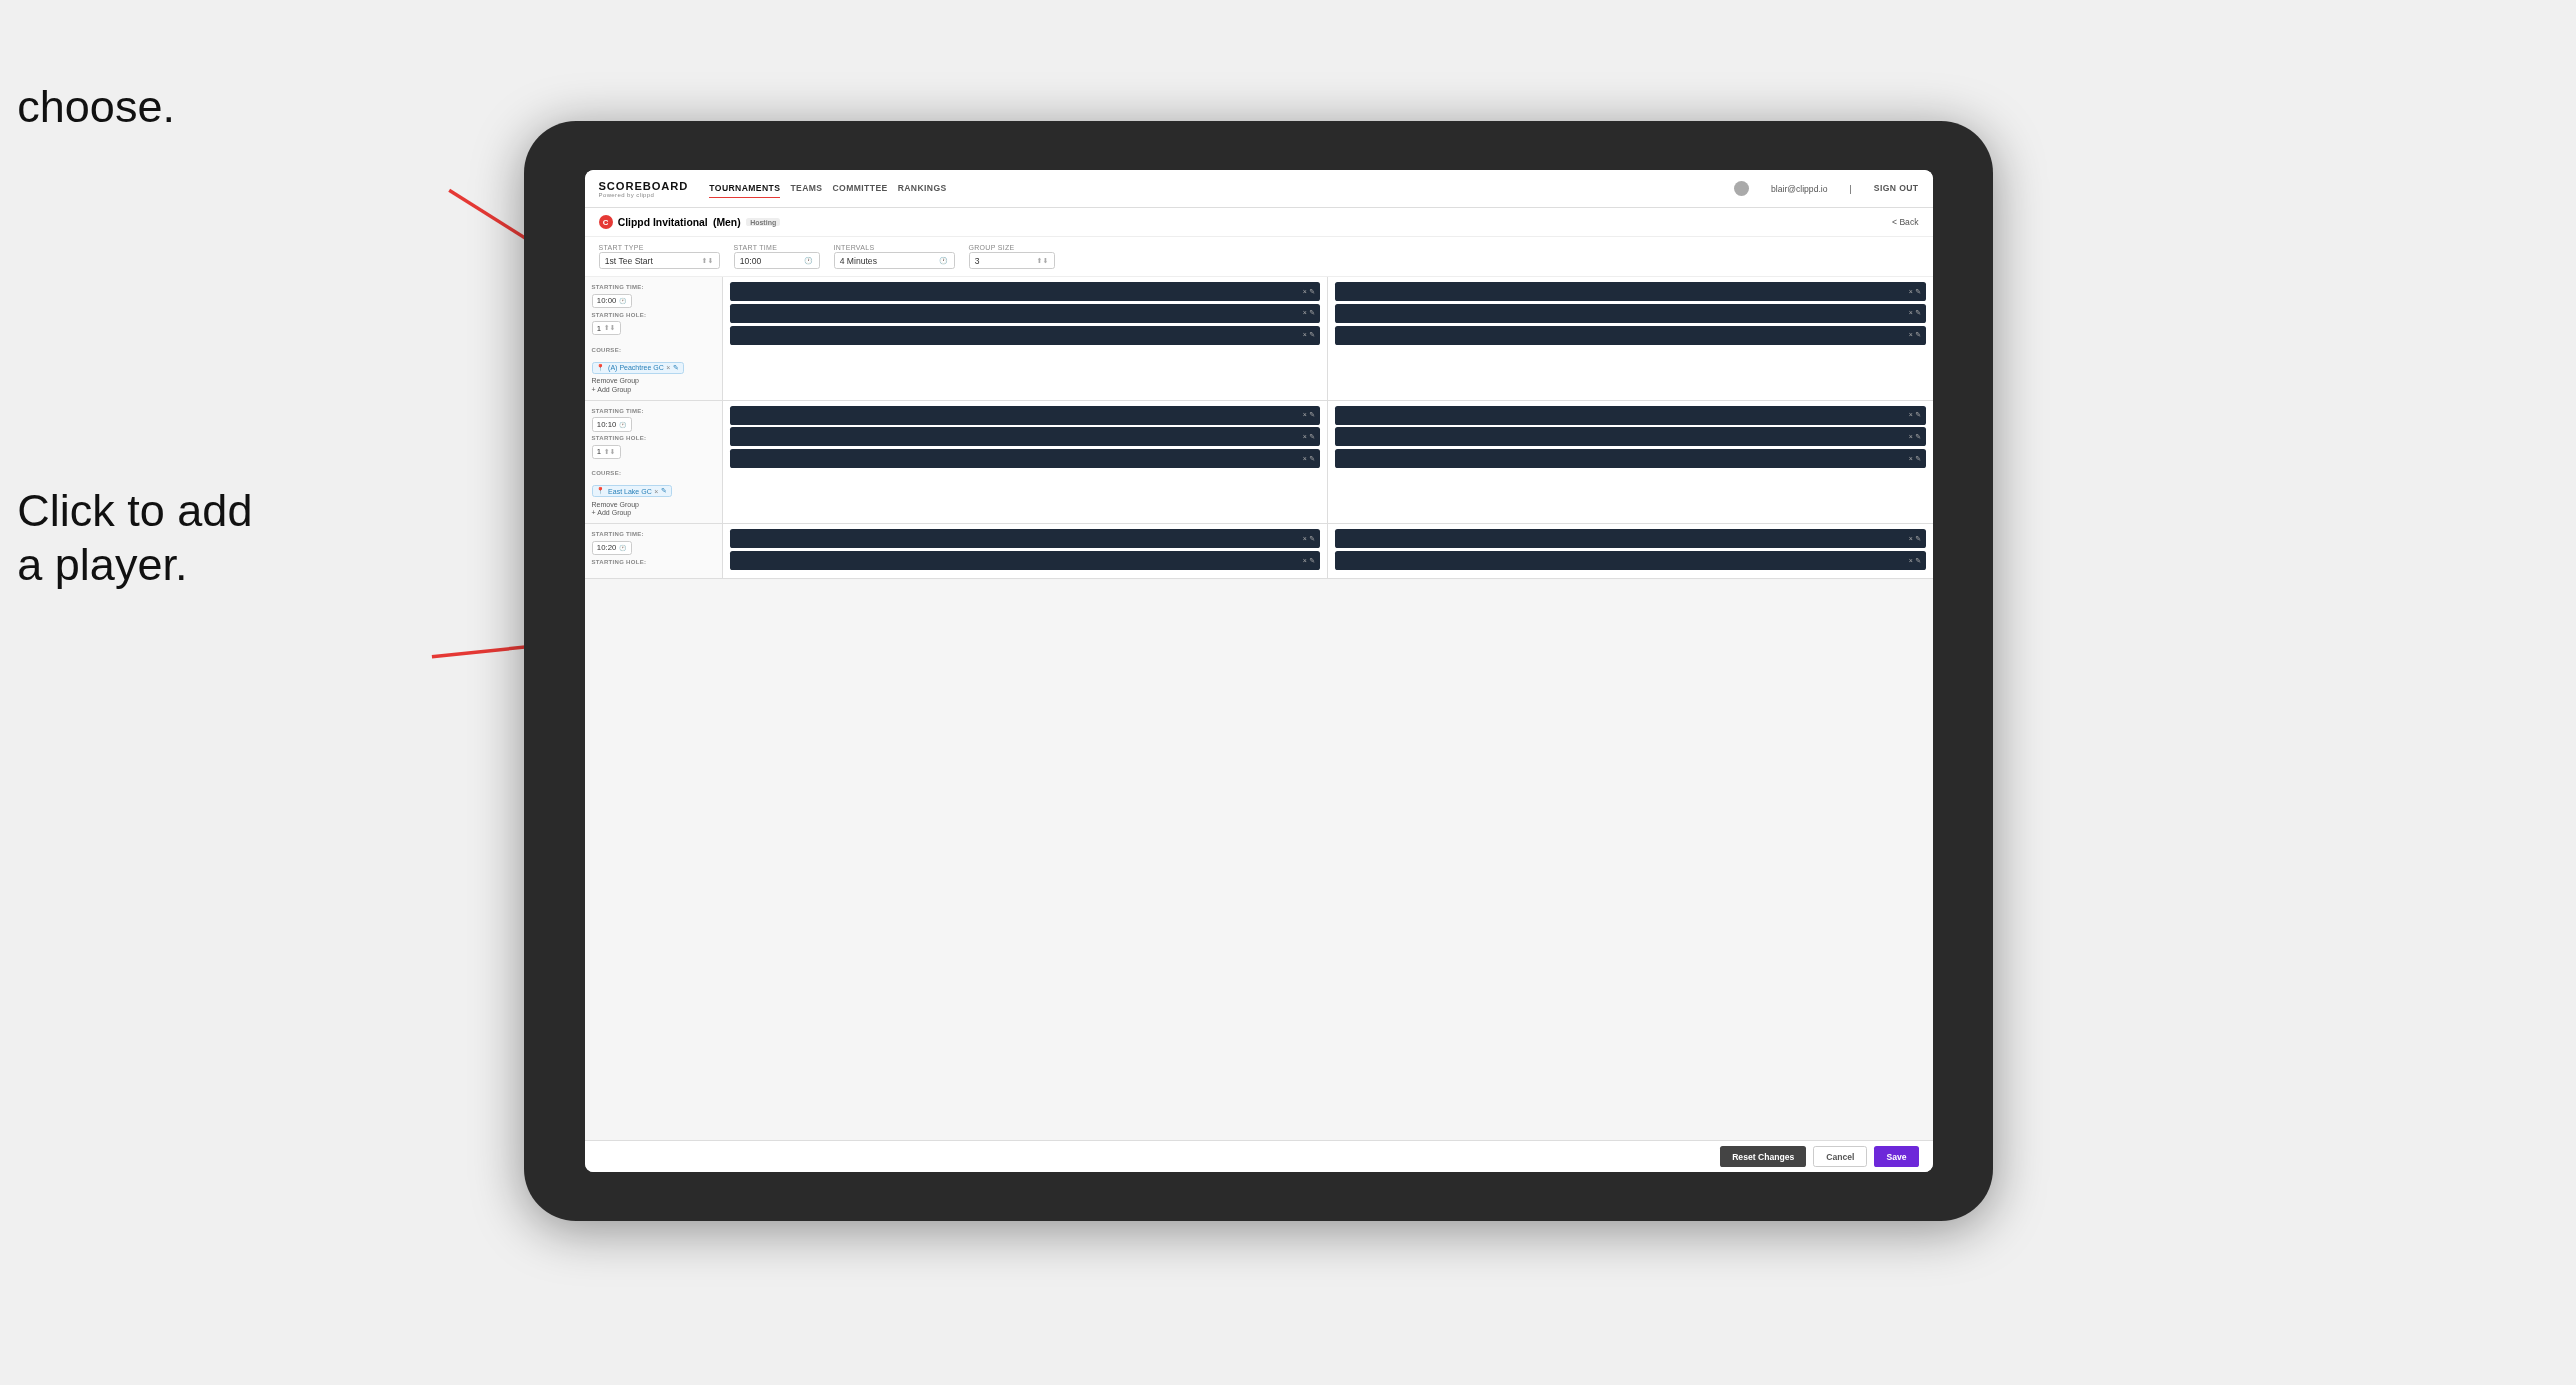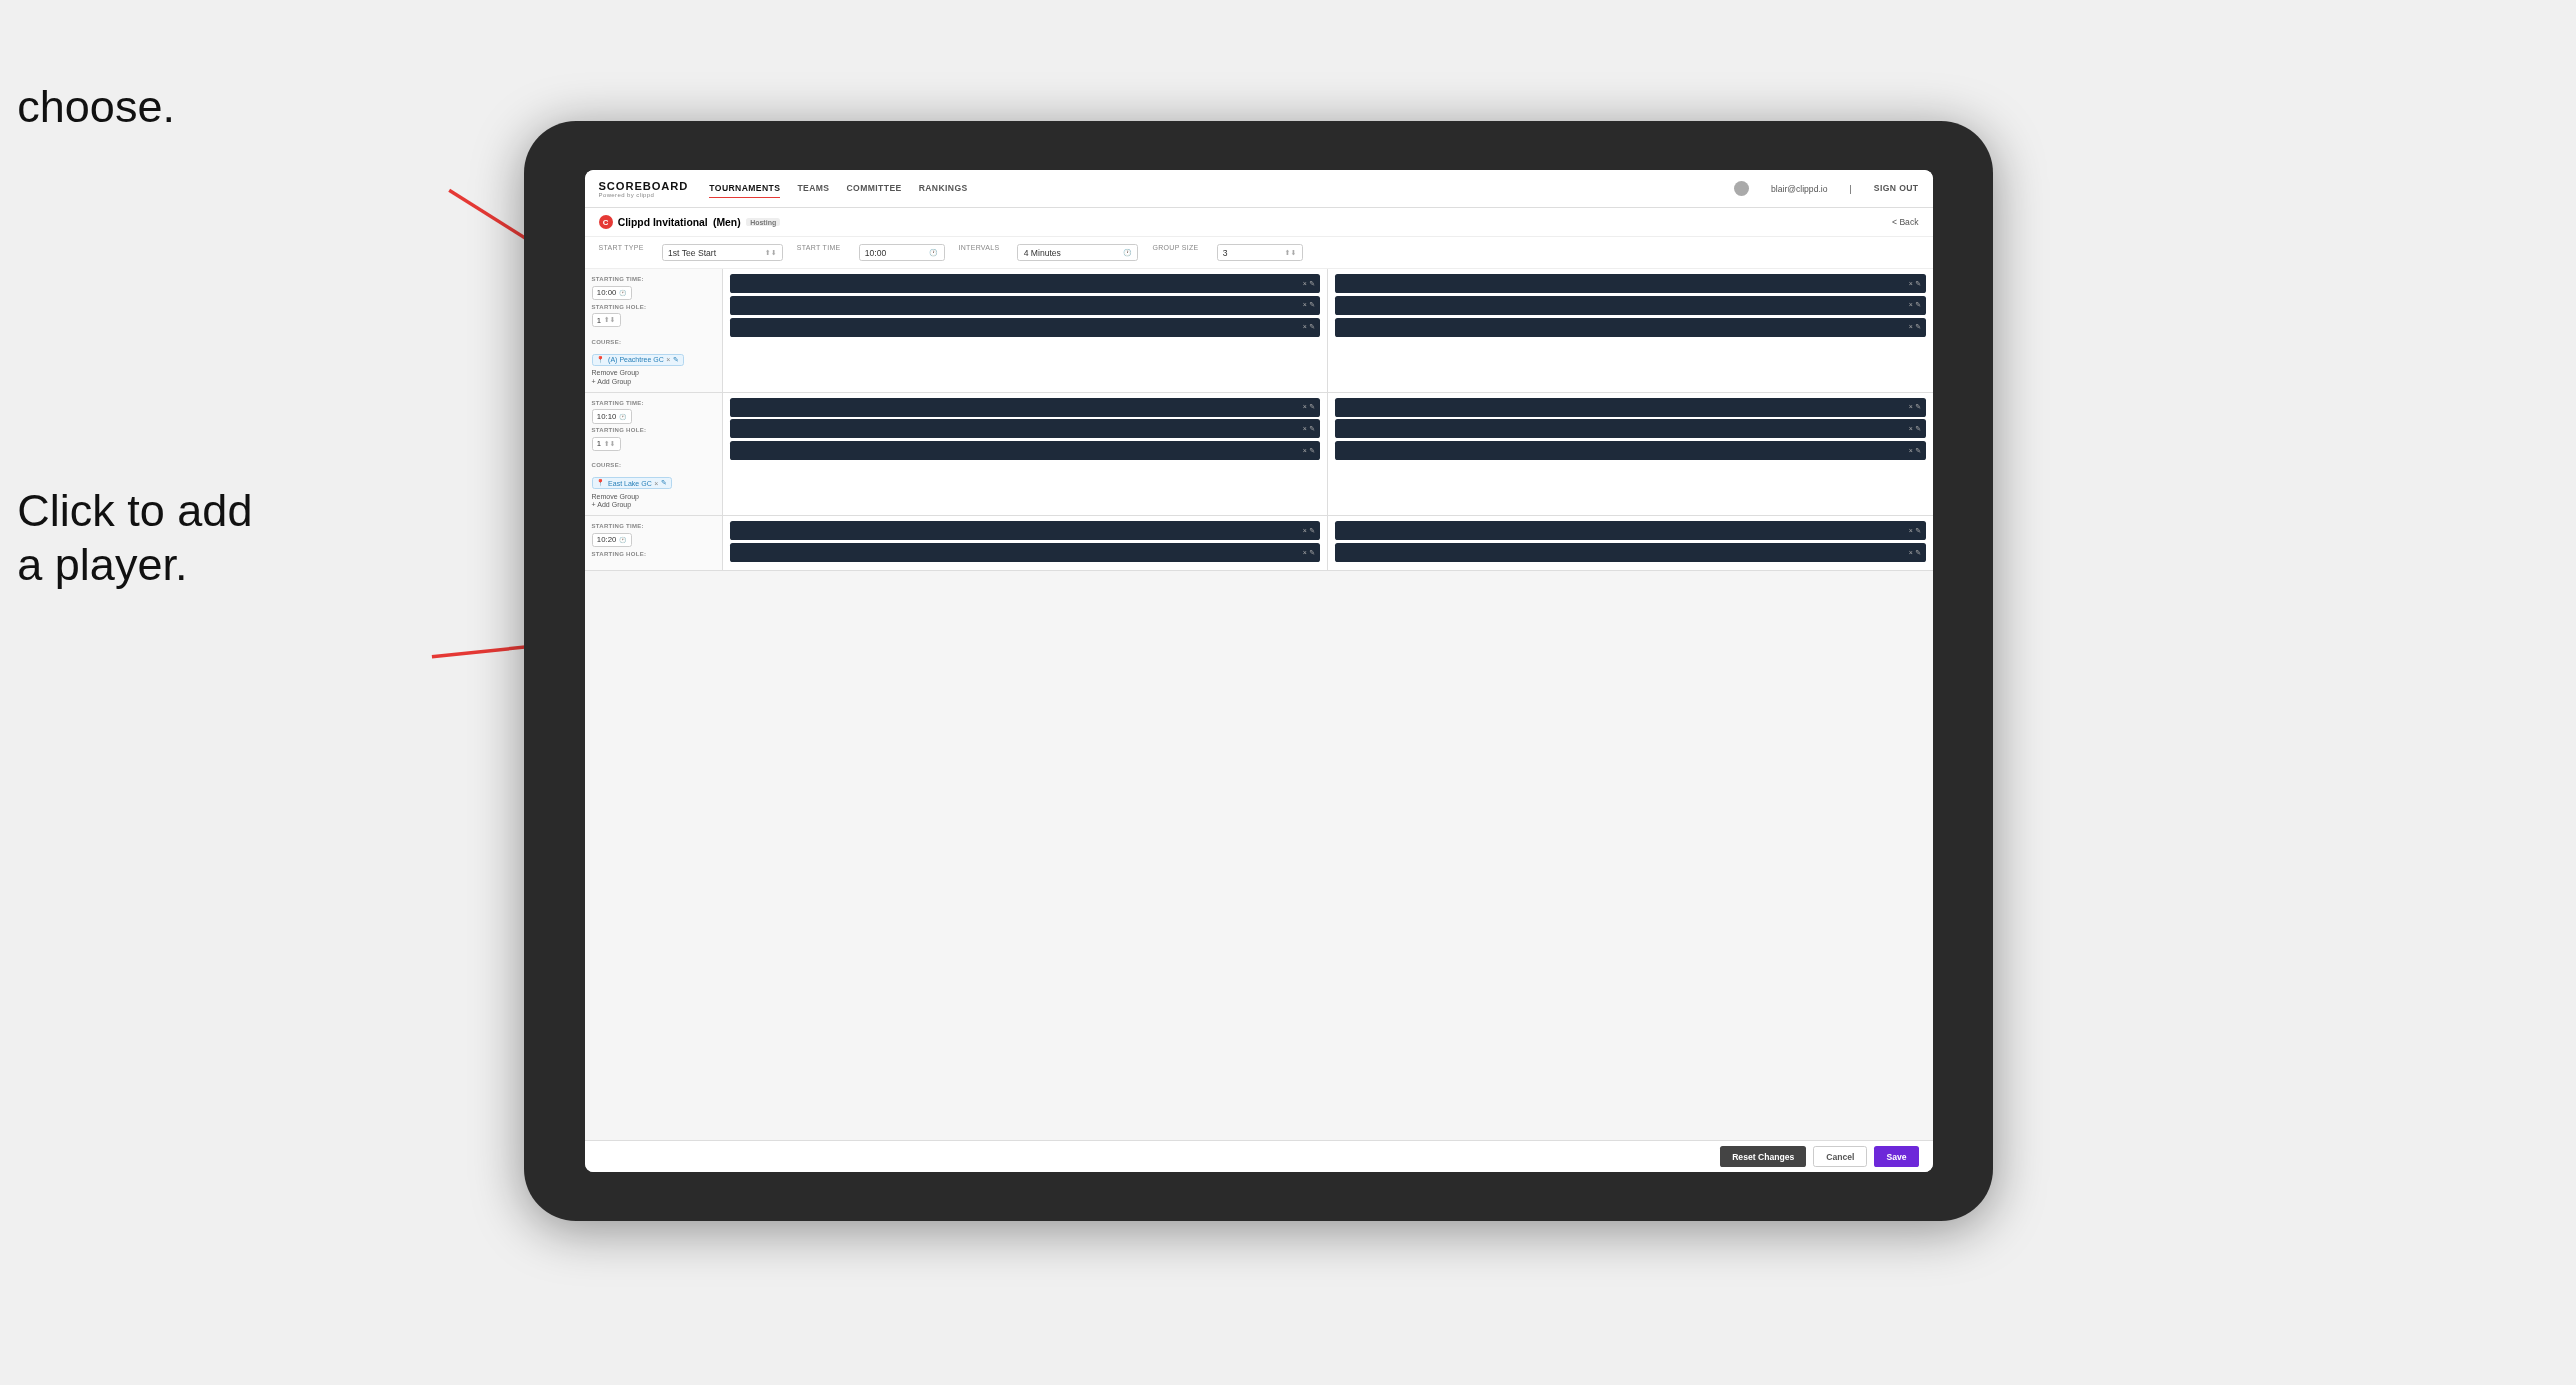--- a/index.html
+++ b/index.html
@@ -77,21 +77,21 @@
       letter-spacing: 0.9px;
       color: #111;
     }
     .brand-sub {
       font-size: 6px;
       color: #888;
       letter-spacing: 0.4px;
     }
     .nav-links {
       display: flex;
-      gap: 17px;
+      gap: 10px;
       flex: 1;
     }
     .nav-link {
       font-size: 8.6px;
       font-weight: 600;
       color: #555;
       text-transform: uppercase;
       letter-spacing: 0.4px;
       padding: 3.5px 0;
       cursor: pointer;
@@ -161,22 +161,22 @@
     .form-section {
       background: #fff;
       padding: 7px 14px;
       display: flex;
       gap: 14px;
       border-bottom: 0.9px solid #eee;
       flex-shrink: 0;
     }
     .form-group {
       display: flex;
-      flex-direction: row;
-      gap: 18px;
+      flex-direction: column;
+      gap: 1px;
     }
     .form-label {
       font-size: 7px;
       color: #888;
       text-transform: uppercase;
       letter-spacing: 0.3px;
     }
     .form-control {
       background: #fff;
       border: 0.9px solid #ccc;

